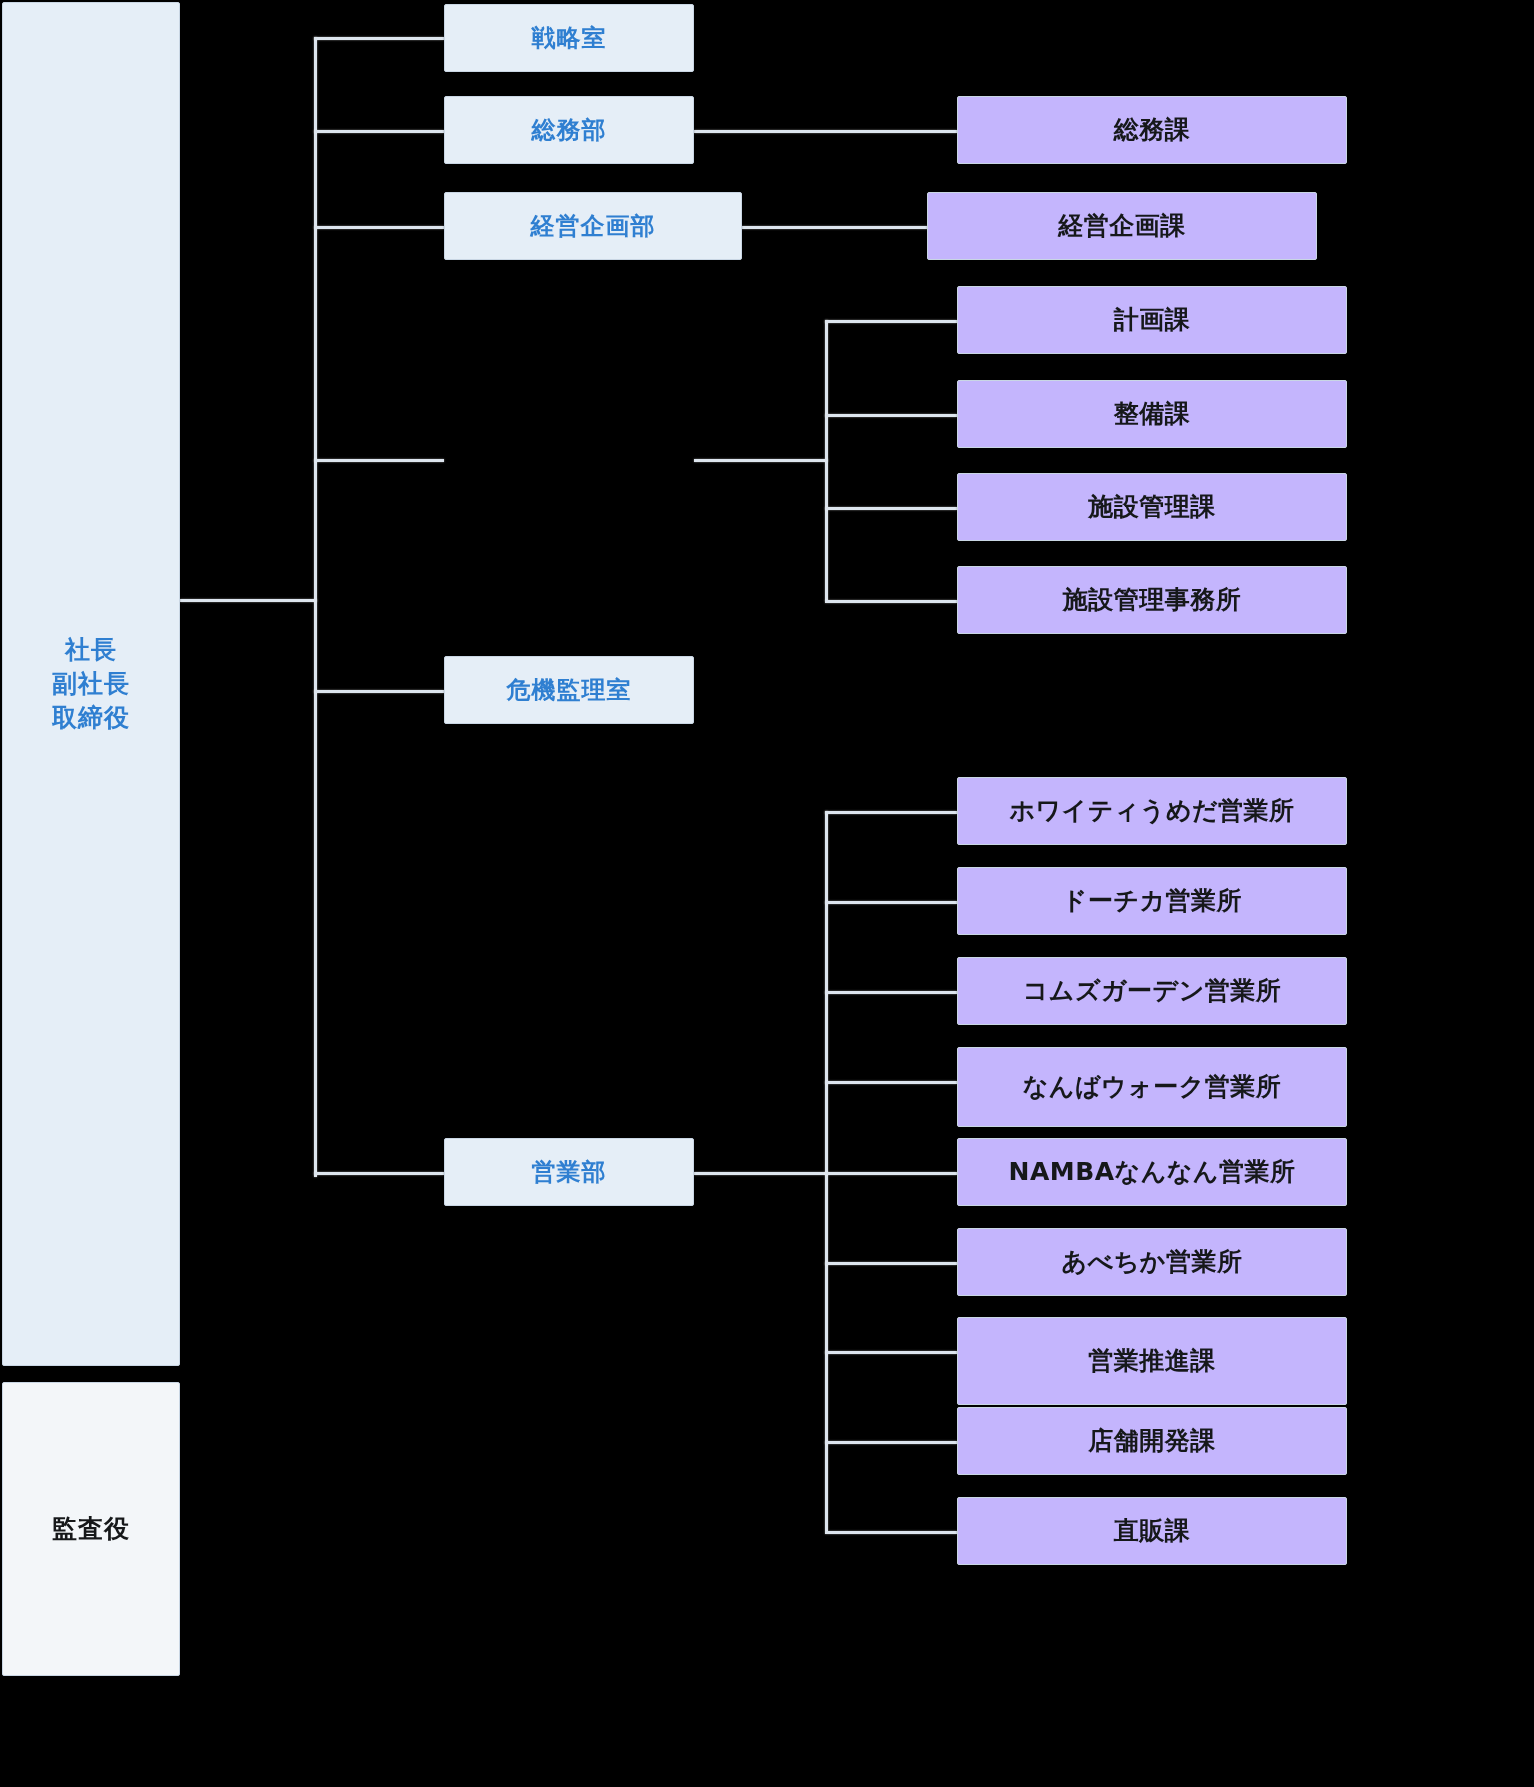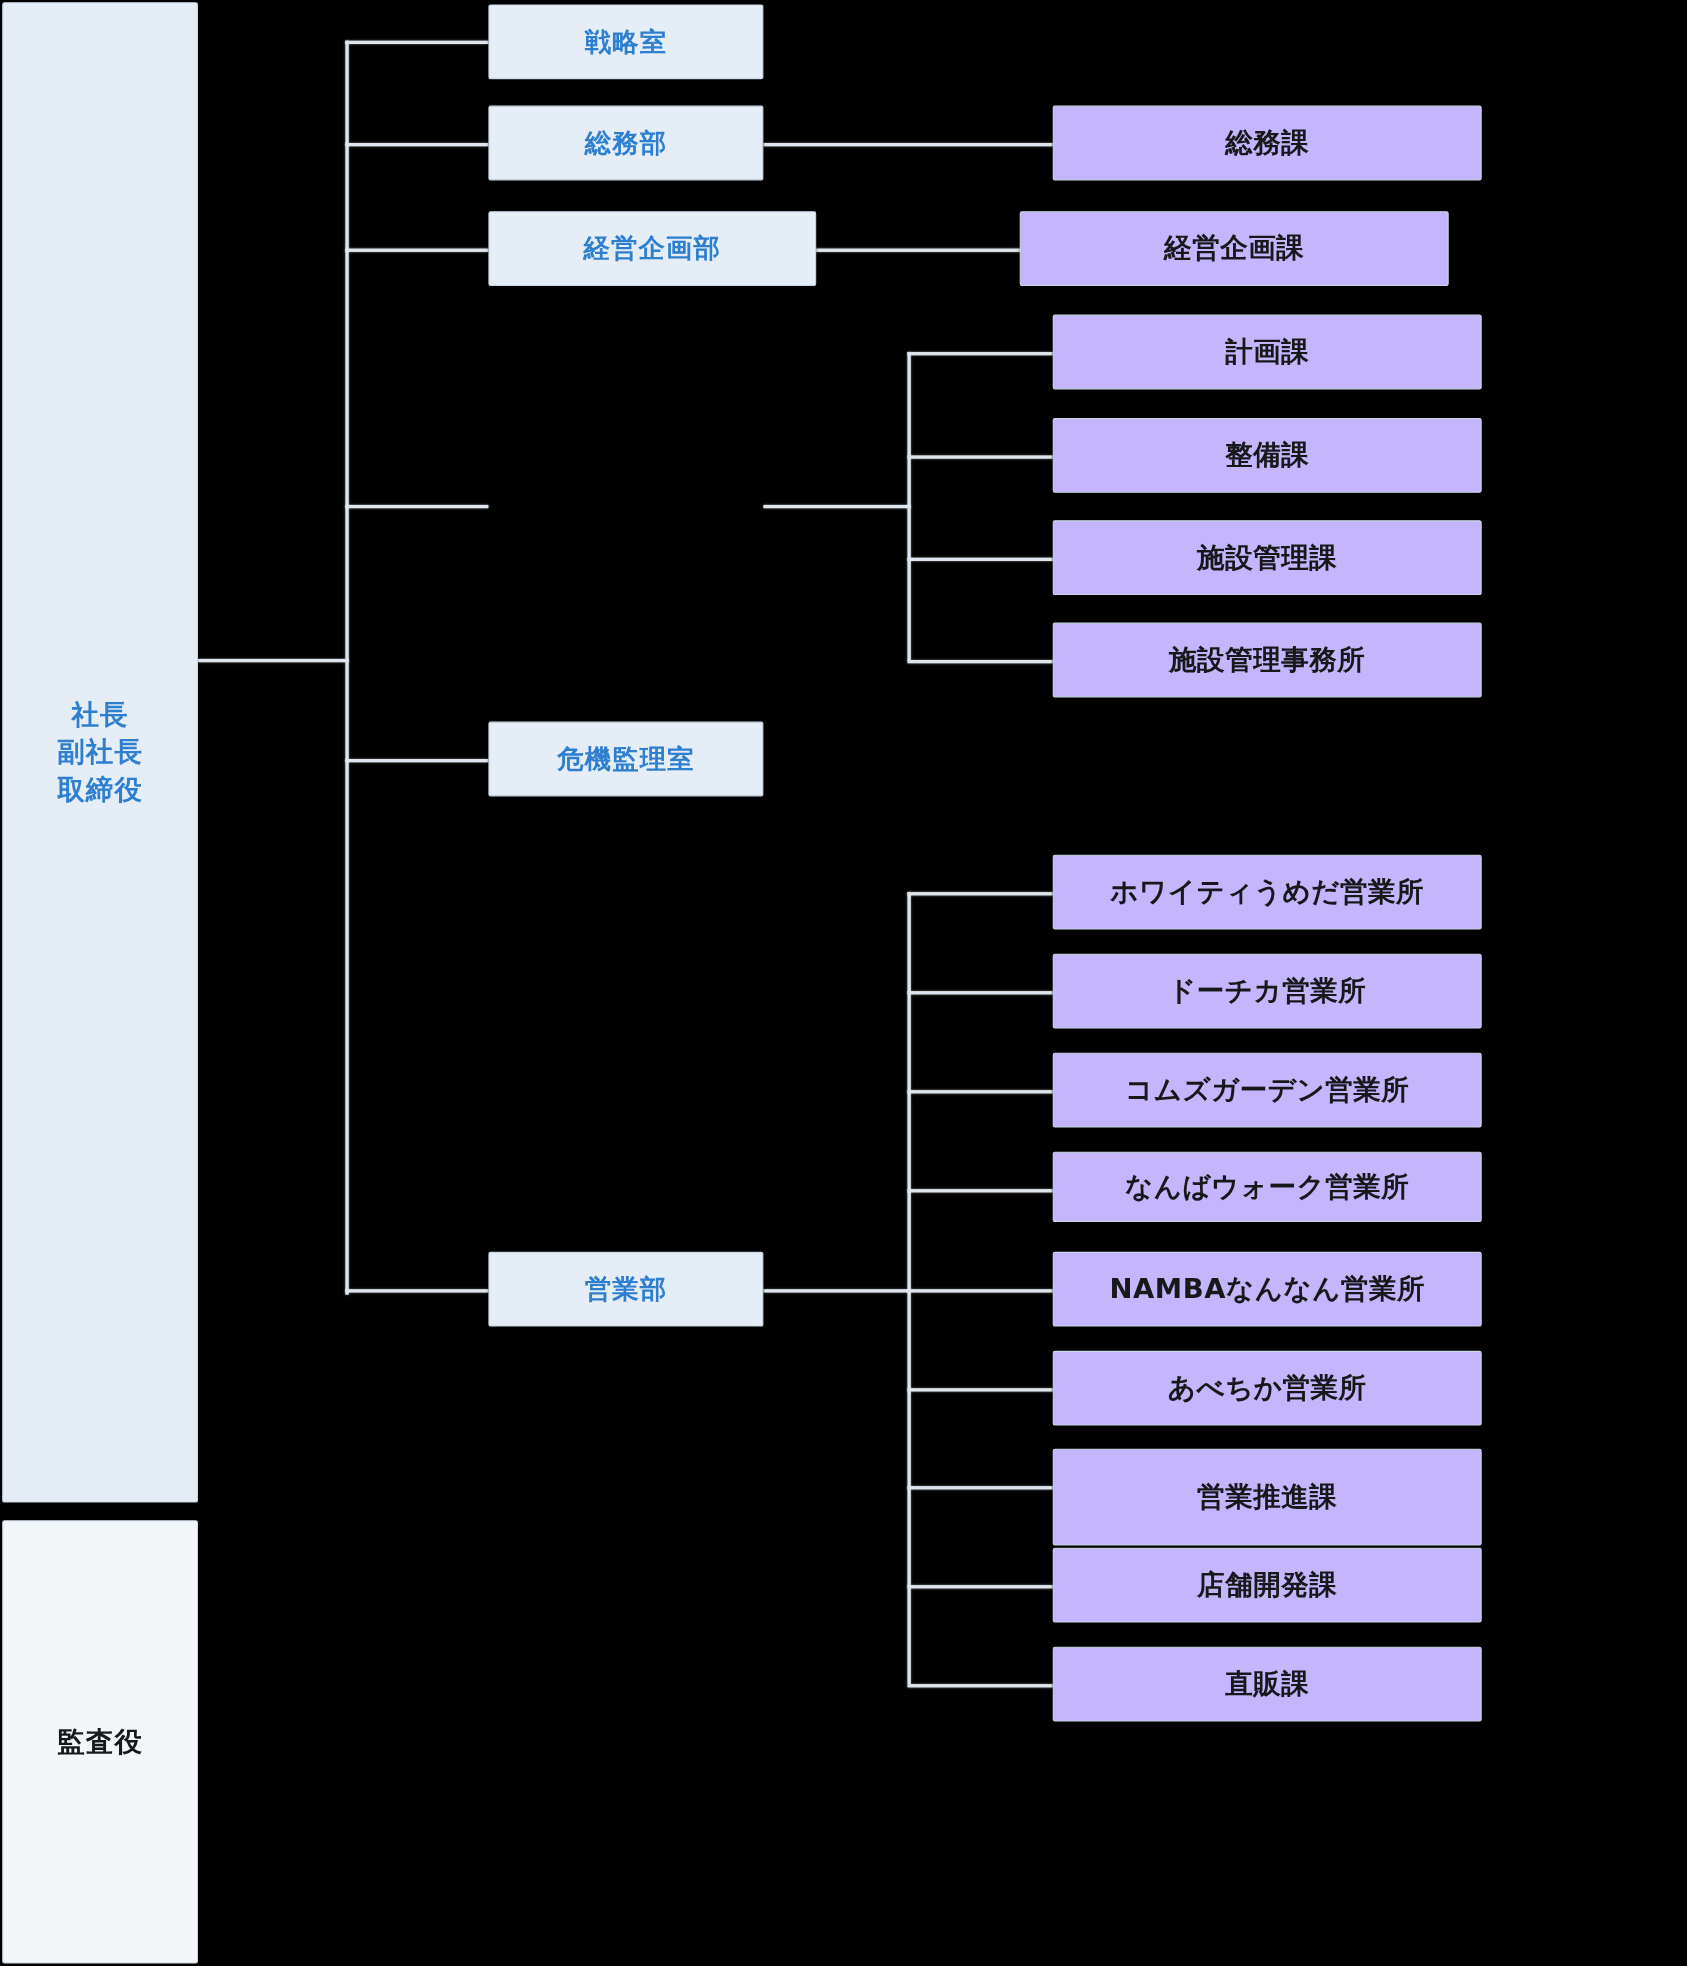--- a/index.html
+++ b/index.html
@@ -115,21 +115,21 @@
   <div class="line h" style="left:825px; top:1531px; width:132px;"></div>
 
   <div class="box lv0" style="left:2px; top:2px; width:178px; height:1364px;">
     <span class="stack">
       <span>社長</span>
       <span>副社長</span>
       <span>取締役</span>
     </span>
   </div>
 
-  <div class="box lv0b" style="left:2px; top:1382px; width:178px; height:403px;">
+  <div class="box lv0b" style="left:2px; top:1382px; width:178px; height:294px;">
     <span>監査役</span>
   </div>
 
   <div class="box lv1" style="left:444px; top:4px; width:250px; height:68px;">
     <span>戦略室</span>
   </div>
 
   <div class="box lv1" style="left:444px; top:96px; width:250px; height:68px;">
     <span>総務部</span>
   </div>
@@ -176,21 +176,21 @@
   </div>
 
   <div class="box lv2" style="left:957px; top:867px; width:390px; height:68px;">
     <span>ドーチカ営業所</span>
   </div>
 
   <div class="box lv2" style="left:957px; top:957px; width:390px; height:68px;">
     <span>コムズガーデン営業所</span>
   </div>
 
-  <div class="box lv2" style="left:957px; top:1047px; width:390px; height:64px;">
+  <div class="box lv2" style="left:957px; top:1047px; width:390px; height:80px;">
     <span>なんばウォーク営業所</span>
   </div>
 
   <div class="box lv2" style="left:957px; top:1138px; width:390px; height:68px;">
     <span>NAMBAなんなん営業所</span>
   </div>
 
   <div class="box lv2" style="left:957px; top:1228px; width:390px; height:68px;">
     <span>あべちか営業所</span>
   </div>

